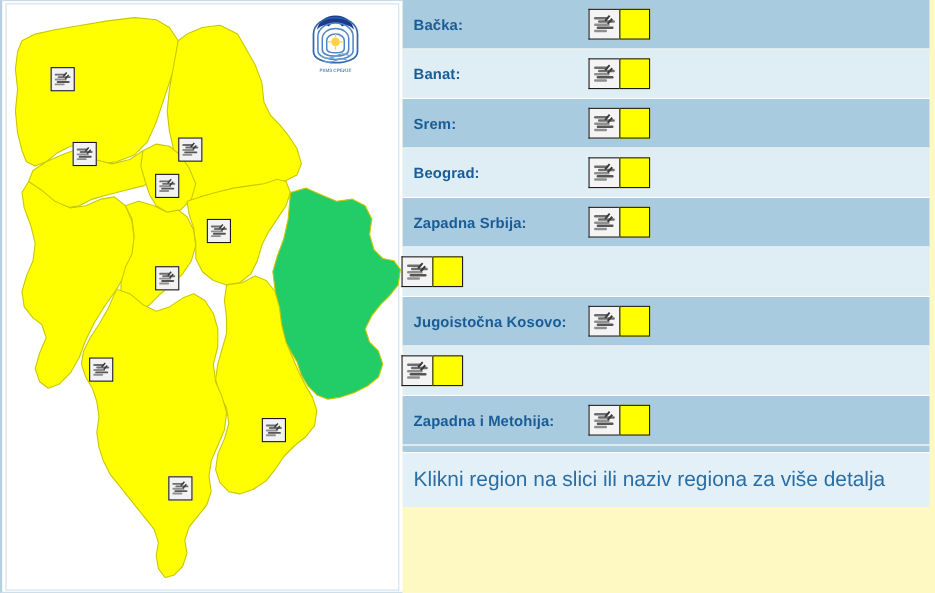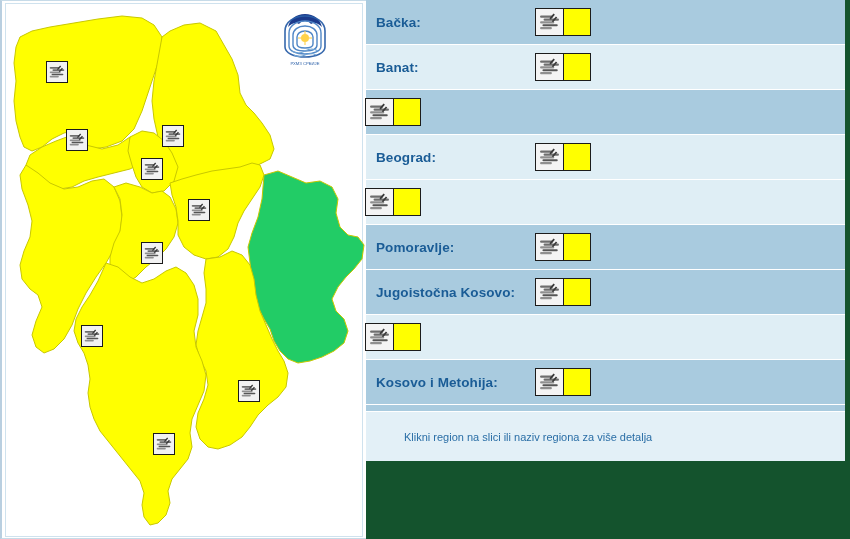--- a/index.html
+++ b/index.html
@@ -33,21 +33,21 @@
   
   .marker{
     position:absolute;width:22px;height:22px;
     background:#f2f2f2;border:1.6px solid #1a1a1a;box-sizing:border-box;
   }
   .marker svg{display:block;width:100%;height:100%;}
 
   
   .list-panel{
     position:absolute;left:366px;top:0;width:484px;height:539px;
-    background:#14532d;
+    background:#fef9c3;
   }
   .row{
     position:relative;display:flex;align-items:center;
     height:45px;width:479px;box-sizing:border-box;
     border-bottom:1px solid #ffffff;
   }
   .row.odd{background:#a9cbdf;}
   .row.even{background:#dfeef5;}
   .row-label{
     flex:0 0 160px;padding-left:10px;
@@ -65,21 +65,21 @@
   .sw-icon svg{display:block;width:100%;height:100%;}
   .sw-yellow{background:#ffff00;}
   .sw-green{background:#2ecc6b;border:1.6px solid #1c4a2a;}
 
   .footer-row{
     position:relative;width:479px;height:49px;
     background:#e3f0f7;display:flex;align-items:center;
     border-top:1px solid #ffffff;
   }
   .footer-text{
-    padding-left:10px;font-size:11px;color:#2a6ea6;white-space:nowrap;margin-left:28px;
+    padding-left:10px;font-size:19px;color:#2a6ea6;white-space:nowrap;
   }
   .spacer-row{width:479px;height:6px;background:#a9cbdf;}
 </style>
 </head>
 <body>
 
 <div class="app">
 
   <div class="map-panel">
     <div class="map-frame"></div>
@@ -318,20 +318,21 @@
                   <rect x="5" y="12.8" width="13" height="1.9" rx="0.9" fill="#555"></rect>
                   <rect x="3" y="15.2" width="10" height="1.9" rx="0.9" fill="#8f8f8f"></rect>
                 </g>
                 <path d="M15 4.4 L11.5 8.4 M17 6.8 L13.5 10.8" stroke="#3a3a3a" stroke-width="1.5" fill="none"></path>
               </svg>
             </div>
             <div class="sw sw-yellow"></div>
           </div>
         </div>
         <div class="row odd">
+          <div class="row-label">Srem:</div>
           <div class="swatches">
             <div class="sw sw-icon">
               <svg viewBox="0 0 22 22">
                 <g fill="#6e6e6e">
                   <rect x="3" y="5.5" width="11" height="1.9" rx="0.9"></rect>
                   <rect x="6" y="8.0" width="13" height="1.9" rx="0.9"></rect>
                   <rect x="3" y="10.4" width="12" height="1.9" rx="0.9" fill="#8f8f8f"></rect>
                   <rect x="5" y="12.8" width="13" height="1.9" rx="0.9" fill="#555"></rect>
                   <rect x="3" y="15.2" width="10" height="1.9" rx="0.9" fill="#8f8f8f"></rect>
                 </g>
@@ -352,39 +353,39 @@
                   <rect x="3" y="10.4" width="12" height="1.9" rx="0.9" fill="#8f8f8f"></rect>
                   <rect x="5" y="12.8" width="13" height="1.9" rx="0.9" fill="#555"></rect>
                   <rect x="3" y="15.2" width="10" height="1.9" rx="0.9" fill="#8f8f8f"></rect>
                 </g>
                 <path d="M15 4.4 L11.5 8.4 M17 6.8 L13.5 10.8" stroke="#3a3a3a" stroke-width="1.5" fill="none"></path>
               </svg>
             </div>
             <div class="sw sw-yellow"></div>
           </div>
         </div>
+        <div class="row odd">
+          <div class="row-label">Zapadna Srbija:</div>
+          <div class="swatches">
+            <div class="sw sw-icon">
+              <svg viewBox="0 0 22 22">
+                <g fill="#6e6e6e">
+                  <rect x="3" y="5.5" width="11" height="1.9" rx="0.9"></rect>
+                  <rect x="6" y="8.0" width="13" height="1.9" rx="0.9"></rect>
+                  <rect x="3" y="10.4" width="12" height="1.9" rx="0.9" fill="#8f8f8f"></rect>
+                  <rect x="5" y="12.8" width="13" height="1.9" rx="0.9" fill="#555"></rect>
+                  <rect x="3" y="15.2" width="10" height="1.9" rx="0.9" fill="#8f8f8f"></rect>
+                </g>
+                <path d="M15 4.4 L11.5 8.4 M17 6.8 L13.5 10.8" stroke="#3a3a3a" stroke-width="1.5" fill="none"></path>
+              </svg>
+            </div>
+            <div class="sw sw-yellow"></div>
+          </div>
+        </div>
         <div class="row even">
-          <div class="swatches">
-            <div class="sw sw-icon">
-              <svg viewBox="0 0 22 22">
-                <g fill="#6e6e6e">
-                  <rect x="3" y="5.5" width="11" height="1.9" rx="0.9"></rect>
-                  <rect x="6" y="8.0" width="13" height="1.9" rx="0.9"></rect>
-                  <rect x="3" y="10.4" width="12" height="1.9" rx="0.9" fill="#8f8f8f"></rect>
-                  <rect x="5" y="12.8" width="13" height="1.9" rx="0.9" fill="#555"></rect>
-                  <rect x="3" y="15.2" width="10" height="1.9" rx="0.9" fill="#8f8f8f"></rect>
-                </g>
-                <path d="M15 4.4 L11.5 8.4 M17 6.8 L13.5 10.8" stroke="#3a3a3a" stroke-width="1.5" fill="none"></path>
-              </svg>
-            </div>
-            <div class="sw sw-yellow"></div>
-          </div>
-        </div>
-        <div class="row odd">
-          <div class="row-label">Pomoravlje:</div>
           <div class="swatches">
             <div class="sw sw-icon">
               <svg viewBox="0 0 22 22">
                 <g fill="#6e6e6e">
                   <rect x="3" y="5.5" width="11" height="1.9" rx="0.9"></rect>
                   <rect x="6" y="8.0" width="13" height="1.9" rx="0.9"></rect>
                   <rect x="3" y="10.4" width="12" height="1.9" rx="0.9" fill="#8f8f8f"></rect>
                   <rect x="5" y="12.8" width="13" height="1.9" rx="0.9" fill="#555"></rect>
                   <rect x="3" y="15.2" width="10" height="1.9" rx="0.9" fill="#8f8f8f"></rect>
                 </g>
@@ -423,21 +424,21 @@
                   <rect x="5" y="12.8" width="13" height="1.9" rx="0.9" fill="#555"></rect>
                   <rect x="3" y="15.2" width="10" height="1.9" rx="0.9" fill="#8f8f8f"></rect>
                 </g>
                 <path d="M15 4.4 L11.5 8.4 M17 6.8 L13.5 10.8" stroke="#3a3a3a" stroke-width="1.5" fill="none"></path>
               </svg>
             </div>
             <div class="sw sw-yellow"></div>
           </div>
         </div>
         <div class="row odd">
-          <div class="row-label">Kosovo i Metohija:</div>
+          <div class="row-label">Zapadna i Metohija:</div>
           <div class="swatches">
             <div class="sw sw-icon">
               <svg viewBox="0 0 22 22">
                 <g fill="#6e6e6e">
                   <rect x="3" y="5.5" width="11" height="1.9" rx="0.9"></rect>
                   <rect x="6" y="8.0" width="13" height="1.9" rx="0.9"></rect>
                   <rect x="3" y="10.4" width="12" height="1.9" rx="0.9" fill="#8f8f8f"></rect>
                   <rect x="5" y="12.8" width="13" height="1.9" rx="0.9" fill="#555"></rect>
                   <rect x="3" y="15.2" width="10" height="1.9" rx="0.9" fill="#8f8f8f"></rect>
                 </g>

